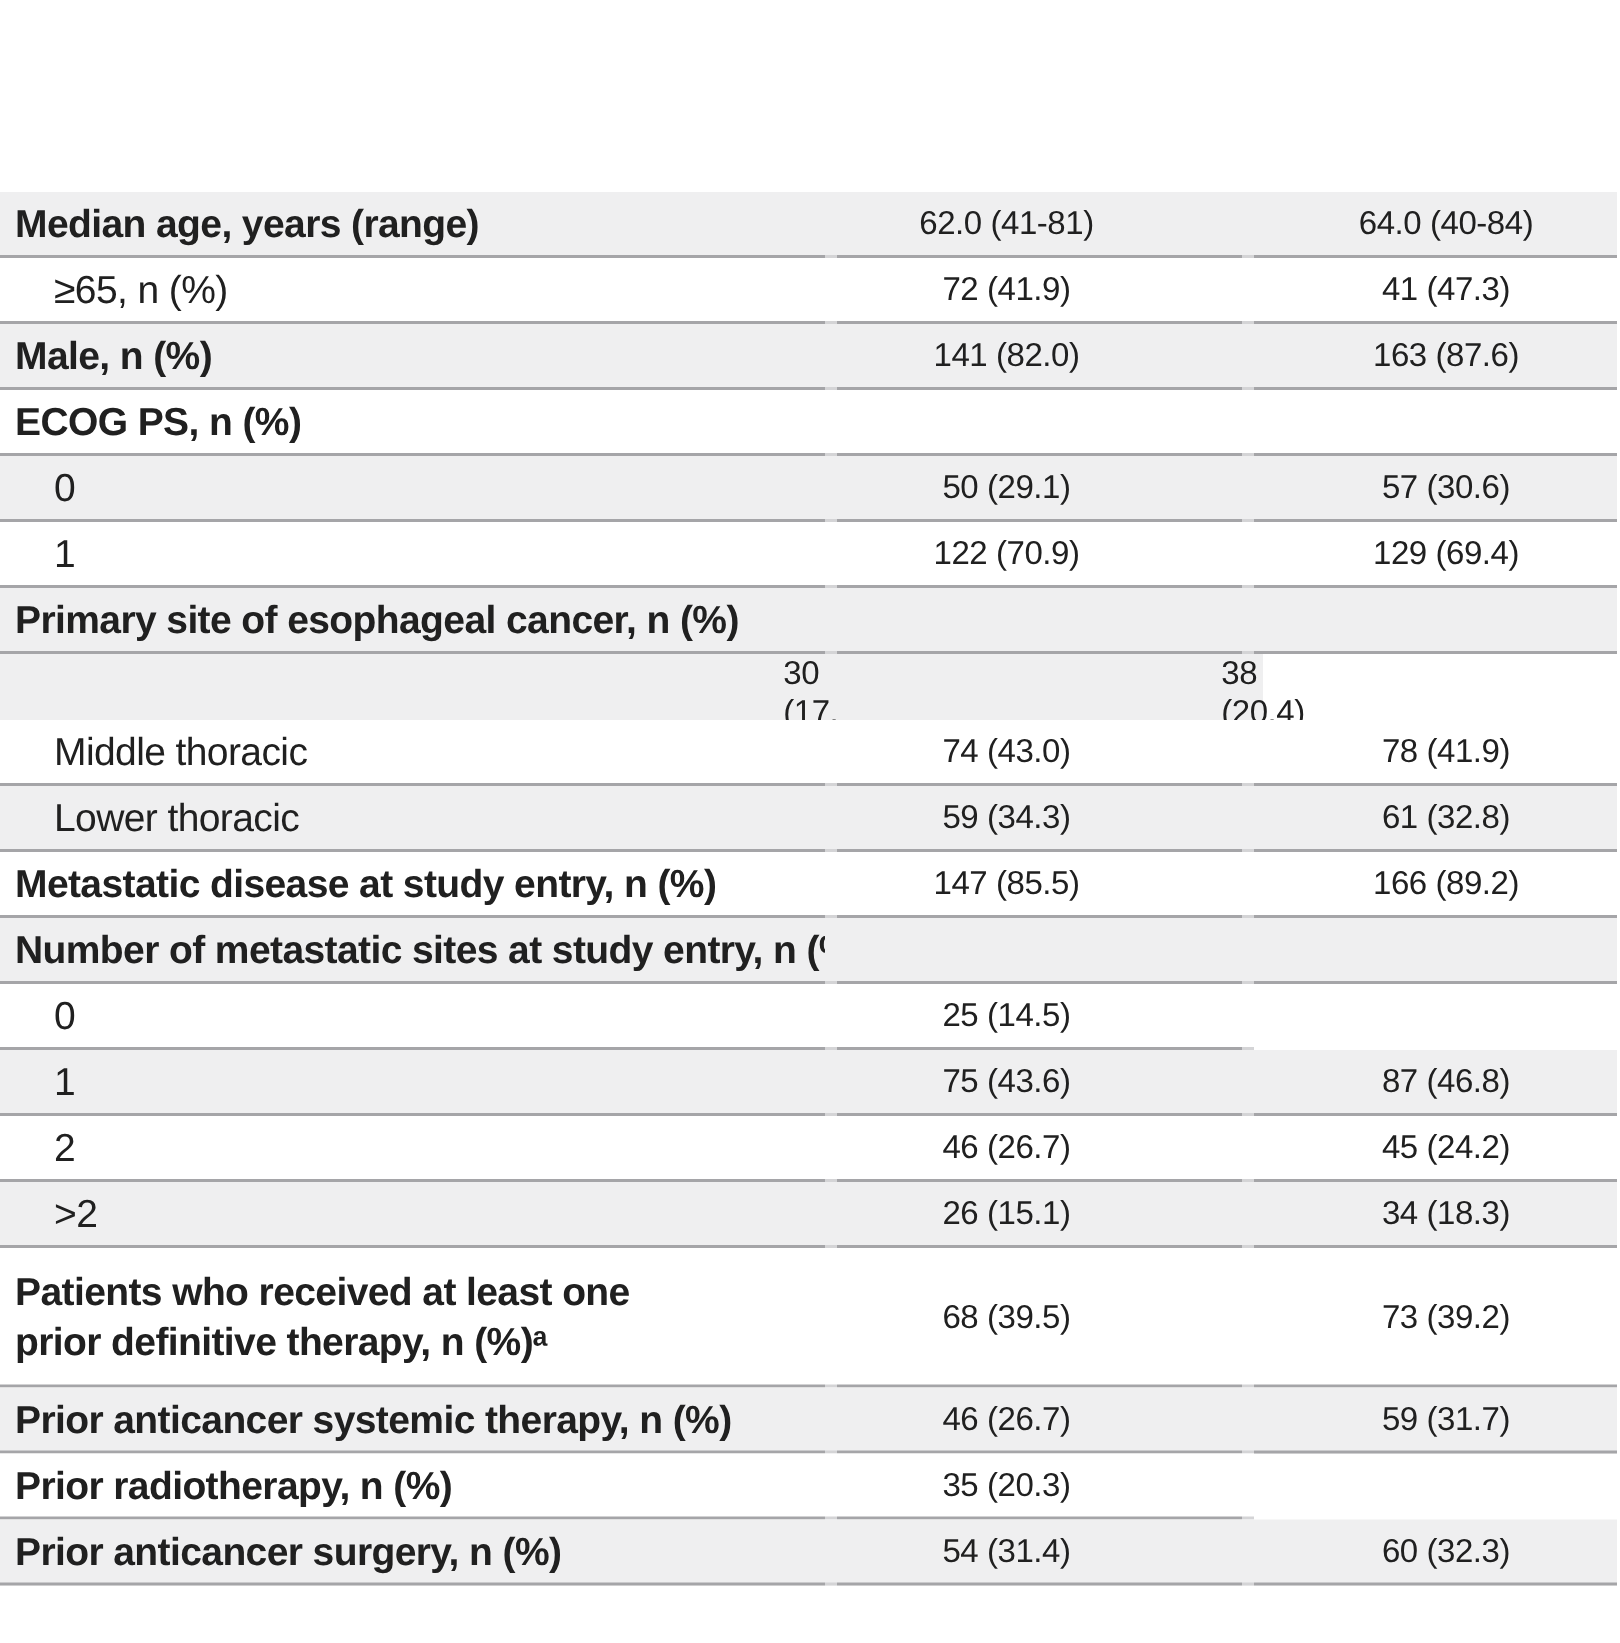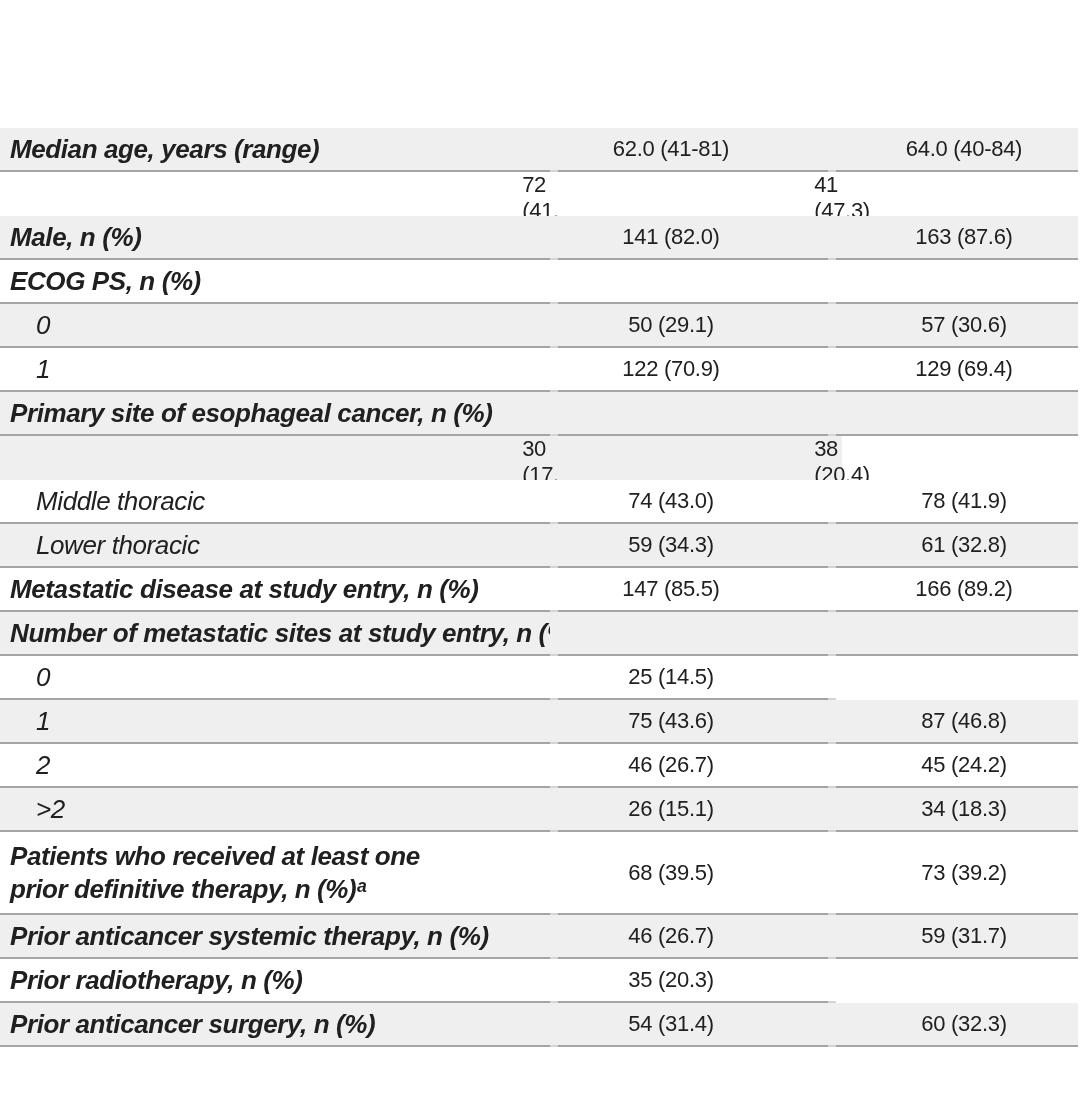--- a/index.html
+++ b/index.html
@@ -24,35 +24,34 @@
   .hdr-taupe { background: var(--header-col2-bg, #998d82); }
   .hdr-text {
     color: var(--header-text, #fff);
     font-weight: bold; font-size: 28px; line-height: 35px;
     white-space: pre-line; text-align: center;
     display: flex; align-items: center; justify-content: center;
   }
 
   
   .row { height: 44px; }
-  .row.tall { height: 83px; }
+  .row.tall { height: 93px; }
   .cell {
     display: flex; align-items: center;
     border-bottom: 2px solid var(--border, #a5a5a8);
     background: #ffffff;
   }
   .sp { border-bottom-color: var(--border-light, #d4d4d6); }
   .row.alt .cell { background: var(--row-alt-bg, #efeff0); }
 
   .label {
     padding-left: 10px;
     font-size: 26px; font-weight: bold; letter-spacing: -0.4px;
     white-space: nowrap; overflow: visible;
     color: var(--body-text, #222);
-    font-style: italic;
   }
   .row.sub .label { font-weight: 400; padding-left: 36px; }
   .row.tall .label { white-space: pre-line; line-height: 33px; }
 
   .val {
     font-size: 22px; letter-spacing: -0.3px;
     justify-content: center;
     color: var(--body-text, #222);
   }
   .c1.val { padding-right: 44px; }
@@ -77,20 +76,21 @@
 
   <div id="rows">
       <div class="row alt">
     <div class="cell label">Median age, years (range)</div>
     <div class="cell sp"></div>
     <div class="cell c1 val">62.0 (41-81)</div>
     <div class="cell sp"></div>
     <div class="cell c2 val">64.0 (40-84)</div>
   </div>
       <div class="row sub">
+    <div class="cell label">≥65, n (%)</div>
     <div class="cell sp"></div>
     <div class="cell c1 val">72 (41.9)</div>
     <div class="cell sp"></div>
     <div class="cell c2 val">41 (47.3)</div>
   </div>
       <div class="row alt">
     <div class="cell label">Male, n (%)</div>
     <div class="cell sp"></div>
     <div class="cell c1 val">141 (82.0)</div>
     <div class="cell sp"></div>

